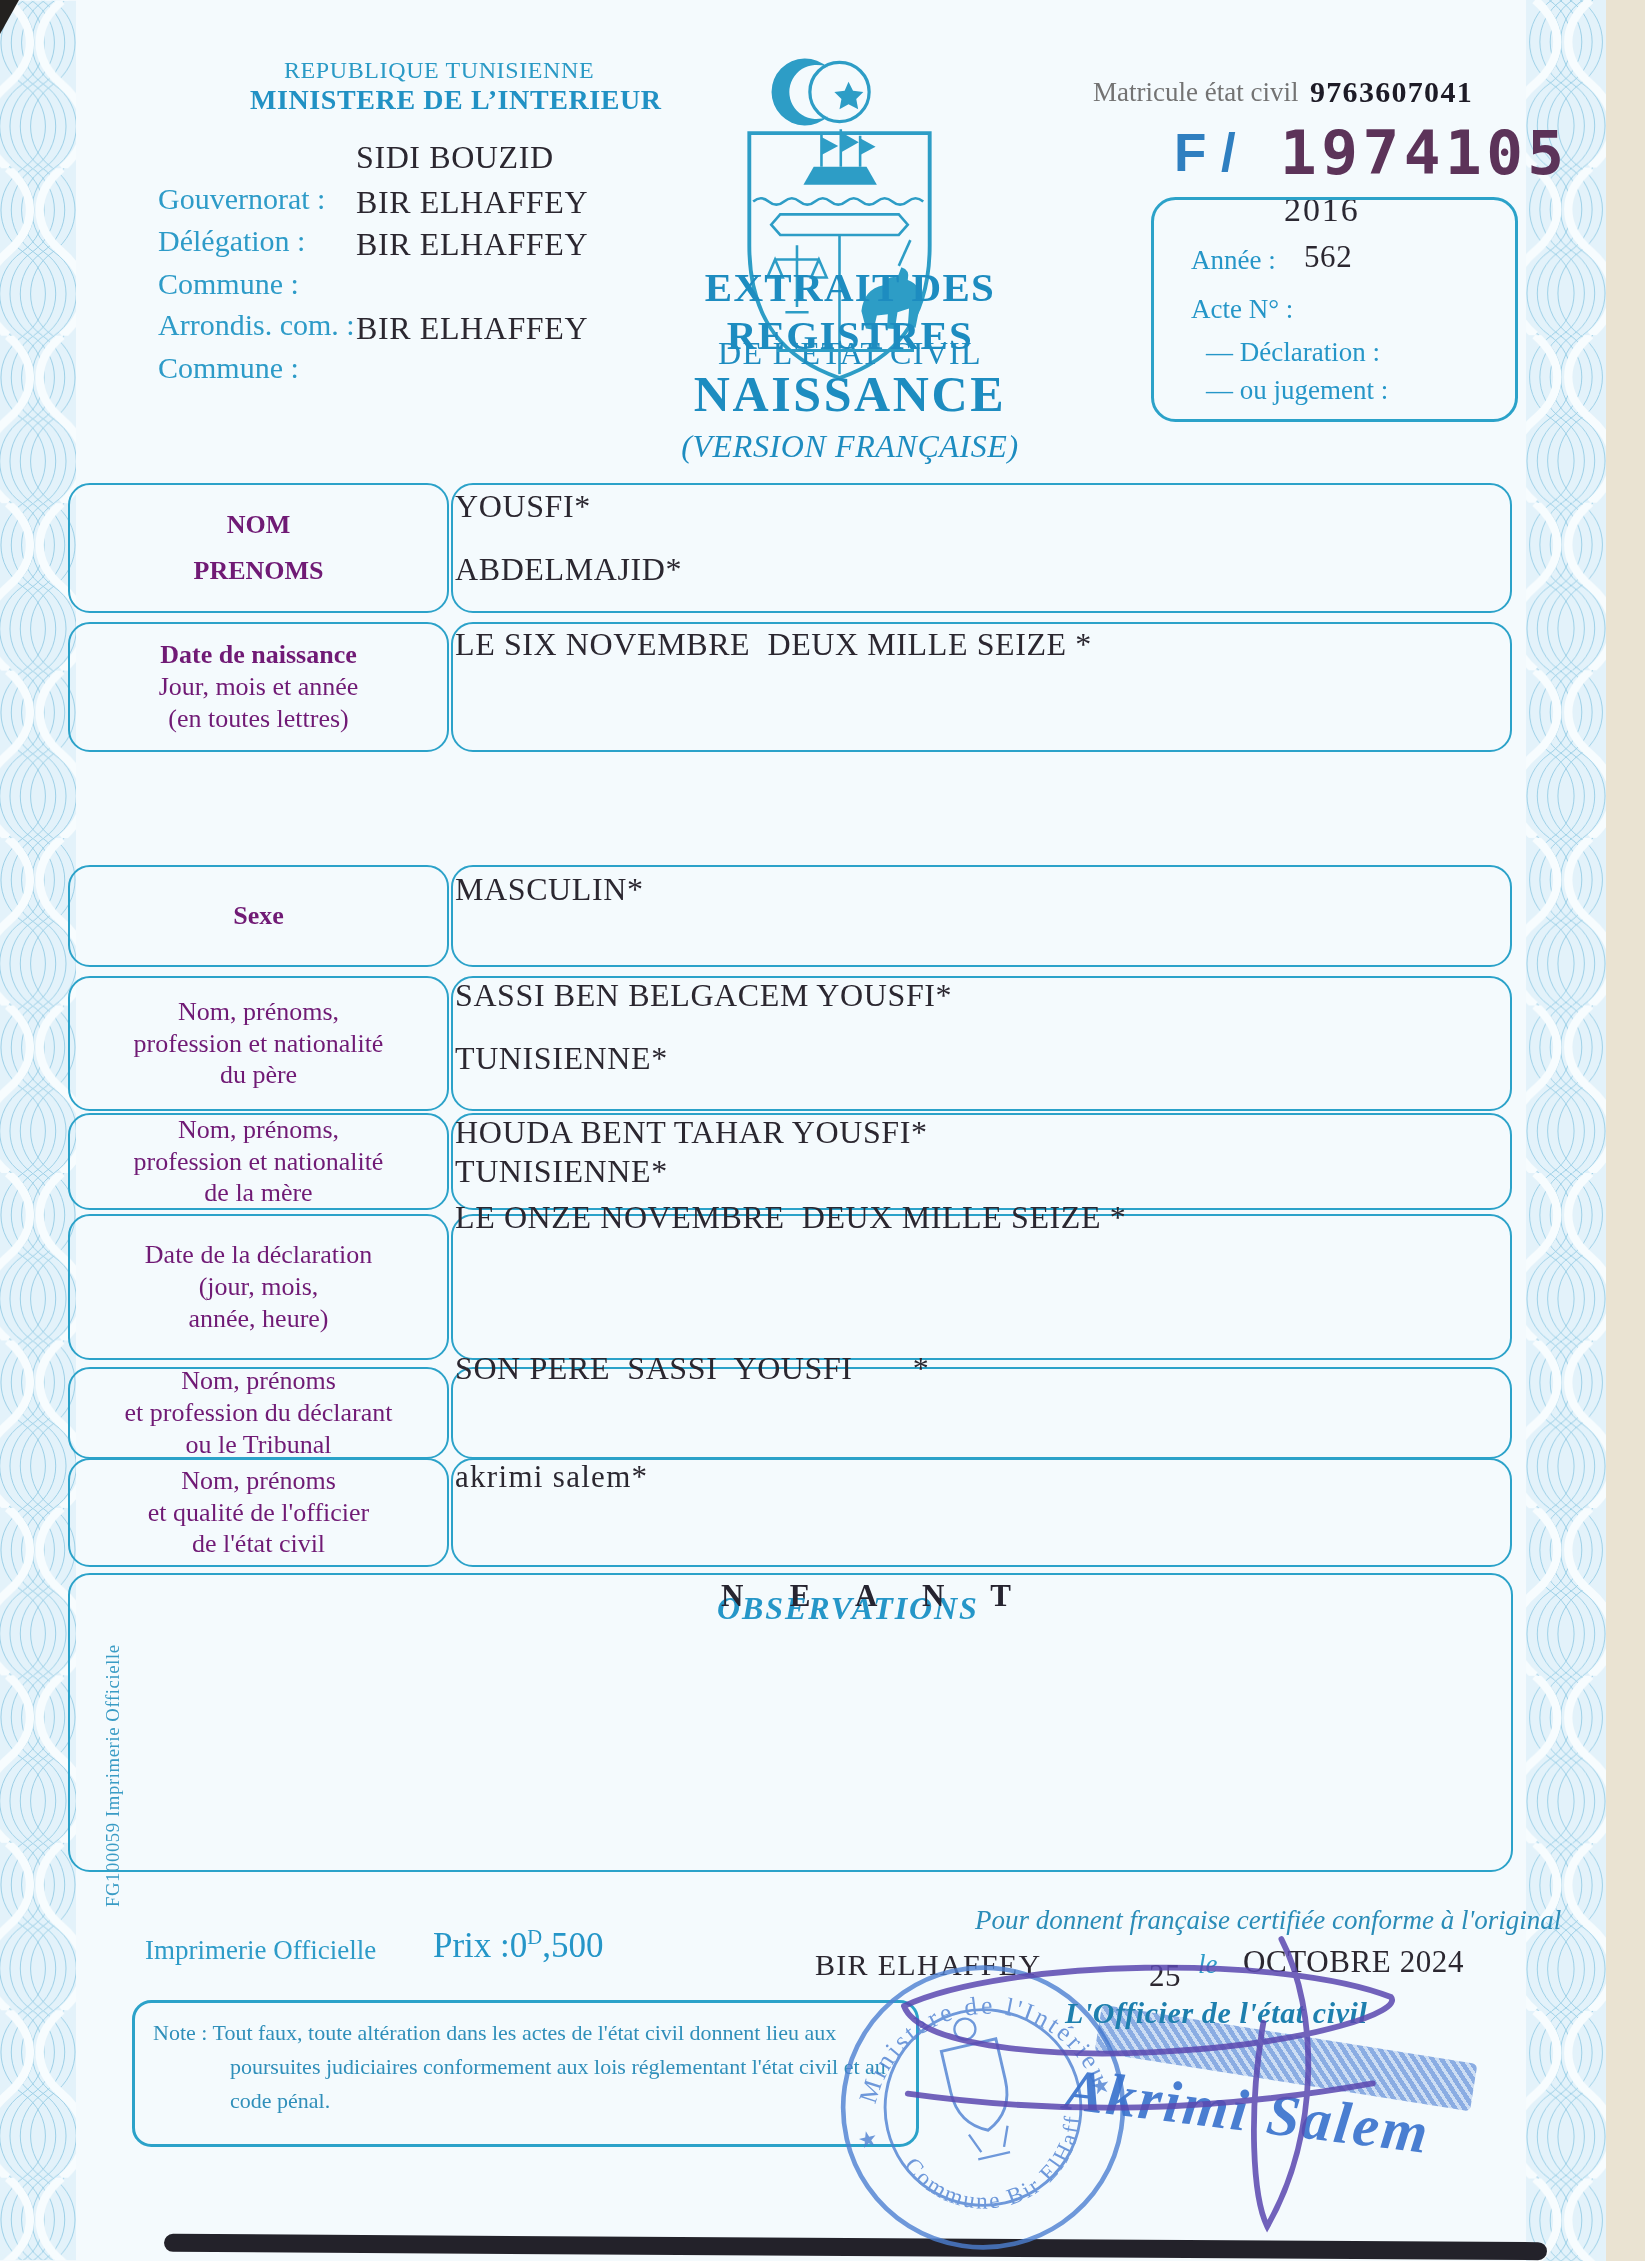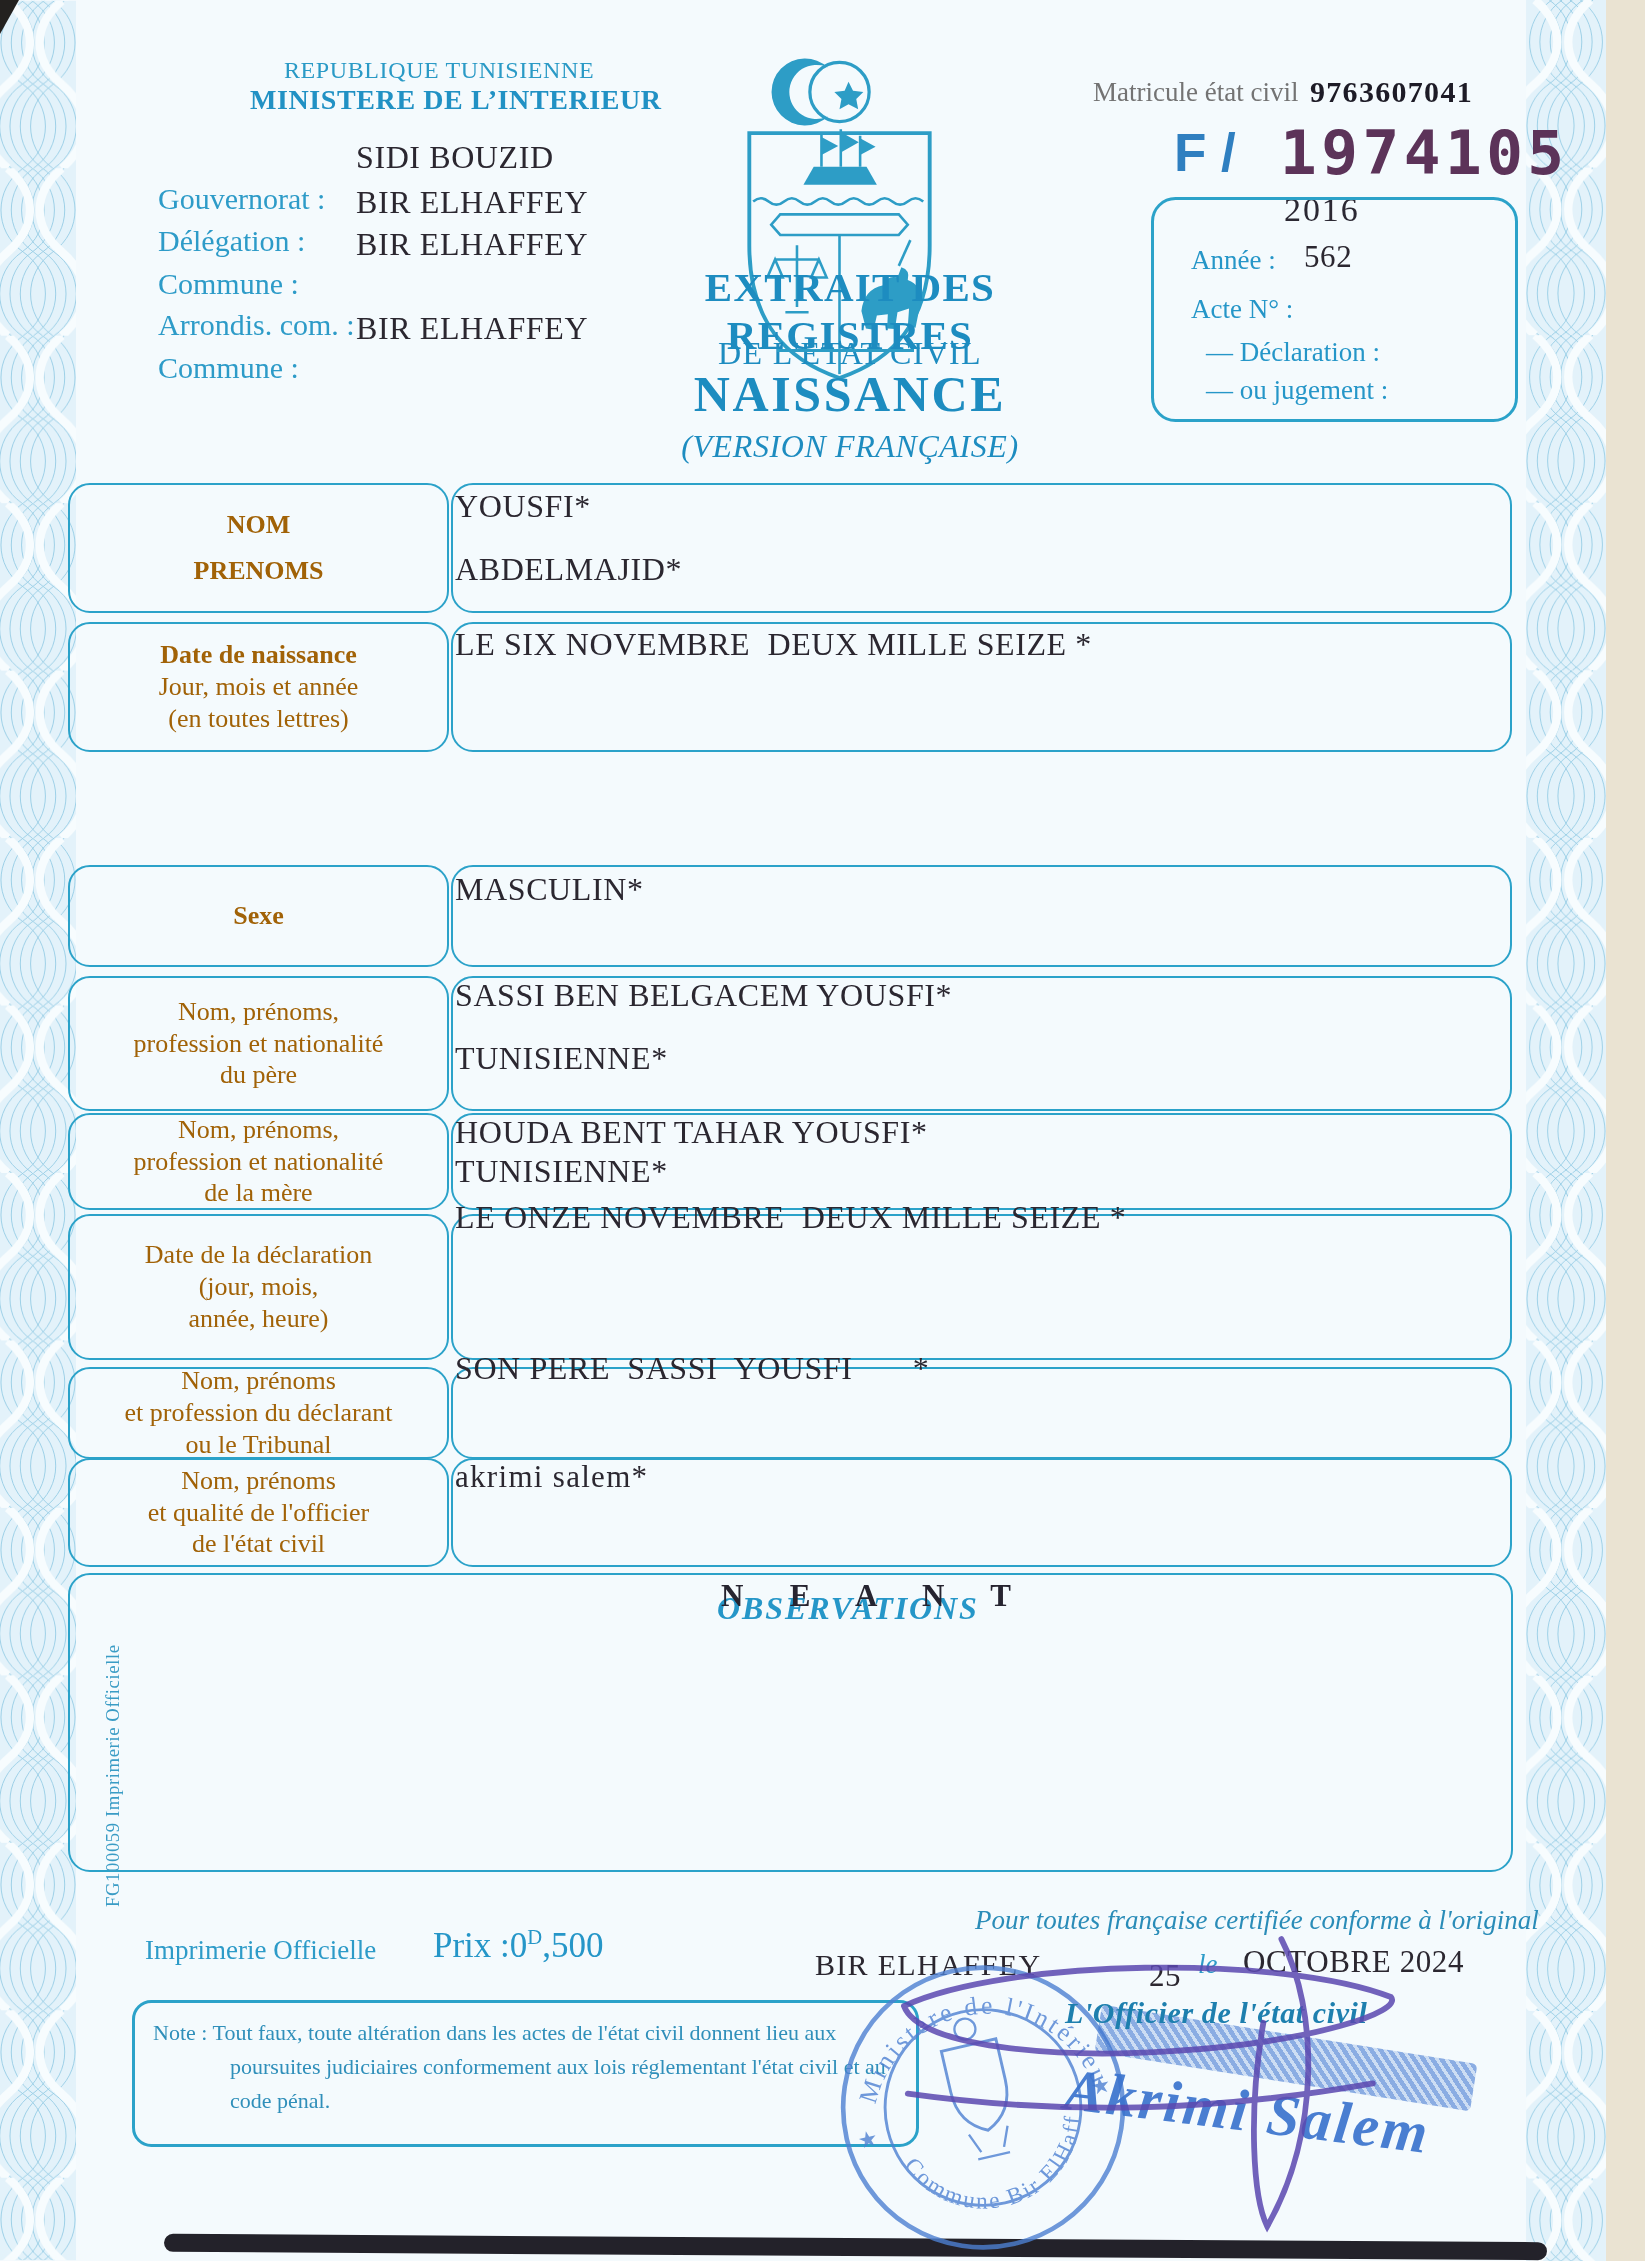--- a/index.html
+++ b/index.html
@@ -34,21 +34,21 @@
   .t1{font-size:41px;font-weight:bold;color:#1d8cc0;letter-spacing:1.3px;}
   .t2{font-size:32px;color:#1d8cc0;letter-spacing:1.3px;}
   .t-rule{position:absolute;left:777px;top:349px;width:137px;height:3.2px;background:#2d9dc6;}
   .t3{font-size:50px;font-weight:bold;color:#1d8cc0;letter-spacing:2.6px;}
   .t4{font-size:32px;font-style:italic;color:#1d8cc0;letter-spacing:0.6px;}
   
   .row{position:absolute;left:0;width:1645px;}
   .lbl-box{position:absolute;left:68px;width:377px;height:100%;
       border:2.6px solid #2ba2c9;border-radius:22px;display:flex;flex-direction:column;
       justify-content:center;align-items:center;text-align:center;}
-  .lbl-box div{font-size:26px;line-height:1.22;color:#a16207;}
+  .lbl-box div{font-size:26px;line-height:1.22;color:#701a75;}
   .lbl-bold div{font-weight:bold;}
   .val-box{position:absolute;left:451px;width:1057px;height:100%;
       border:2.6px solid #2ba2c9;border-radius:22px;}
   .val{position:absolute;left:455px;font-size:32px;color:#2b2730;letter-spacing:0.6px;white-space:pre;z-index:3;}
   .val-lc{font-size:31px;letter-spacing:1.3px;}
   
   .obs-title{position:absolute;left:717px;top:1590px;font-size:32px;font-weight:bold;font-style:italic;
       color:#2596c8;letter-spacing:1.9px;z-index:2;}
   .obs-neant{position:absolute;left:721px;top:1578px;font-size:31px;font-weight:bold;color:#262430;
       letter-spacing:19.3px;z-index:3;white-space:pre;}
@@ -274,21 +274,21 @@
     <div class="val val-lc" style="top:1.3px;">akrimi salem*</div>
   </div>
 
   <div class="abs" style="left:68px;top:1573px;width:1441px;height:295px;border:2.6px solid #2ba2c9;border-radius:22px;"></div>
   <div class="obs-title">OBSERVATIONS</div>
   <div class="obs-neant">N E A N T</div>
 
   <div class="abs impr" style="left:145px;top:1935px;">Imprimerie Officielle</div>
   <div class="abs prix" style="left:433px;top:1926px;"><span>Prix :0</span><sup>D</sup><span>,500</span></div>
 
-  <div class="abs certif" style="left:975px;top:1905px;">Pour toutes française certifiée conforme à l'original</div>
+  <div class="abs certif" style="left:975px;top:1905px;">Pour donnent française certifiée conforme à l'original</div>
   <div class="abs place" style="left:815px;top:1948px;">BIR ELHAFFEY</div>
   <div class="abs date-black" style="left:1149px;top:1944px;margin-top:14px;">25</div>
   <div class="abs date-le" style="left:1198px;top:1949px;">le</div>
   <div class="abs date-black" style="left:1243px;top:1944px;">OCTOBRE 2024</div>
   <div class="abs officier" style="left:1065px;top:1996px;z-index:5;">L'Officier de l'état civil</div>
 
   <div class="note-box">
     <div class="nt nt1">Note : Tout faux, toute altération dans les actes de l'état civil donnent lieu aux</div>
     <div class="nt nt2">poursuites judiciaires conformement aux lois réglementant l'état civil et au</div>
     <div class="nt nt3">code pénal.</div>

